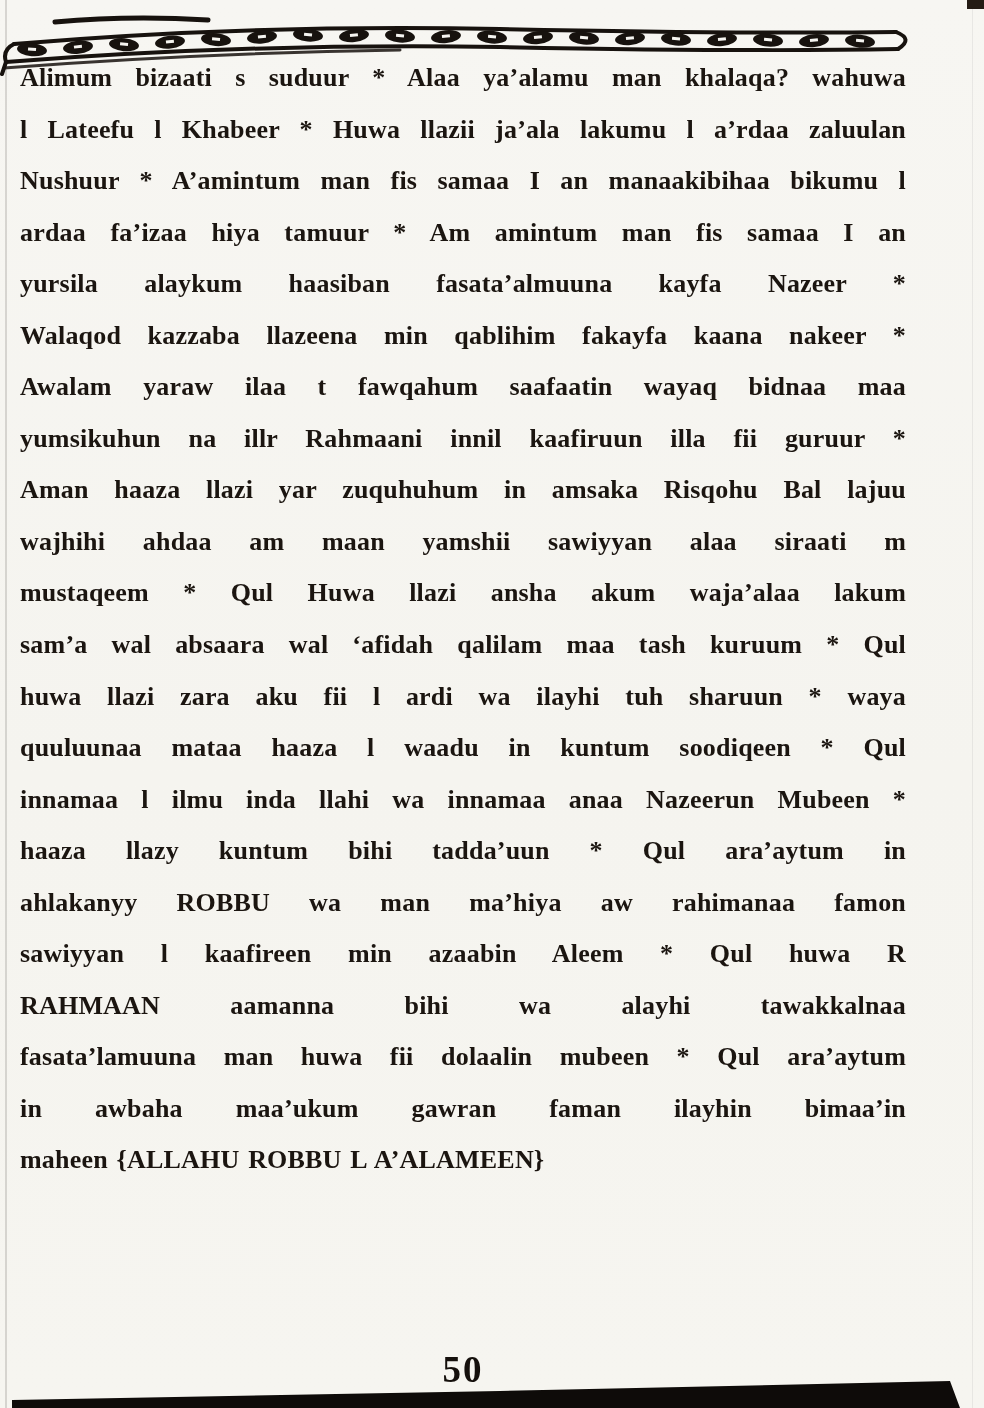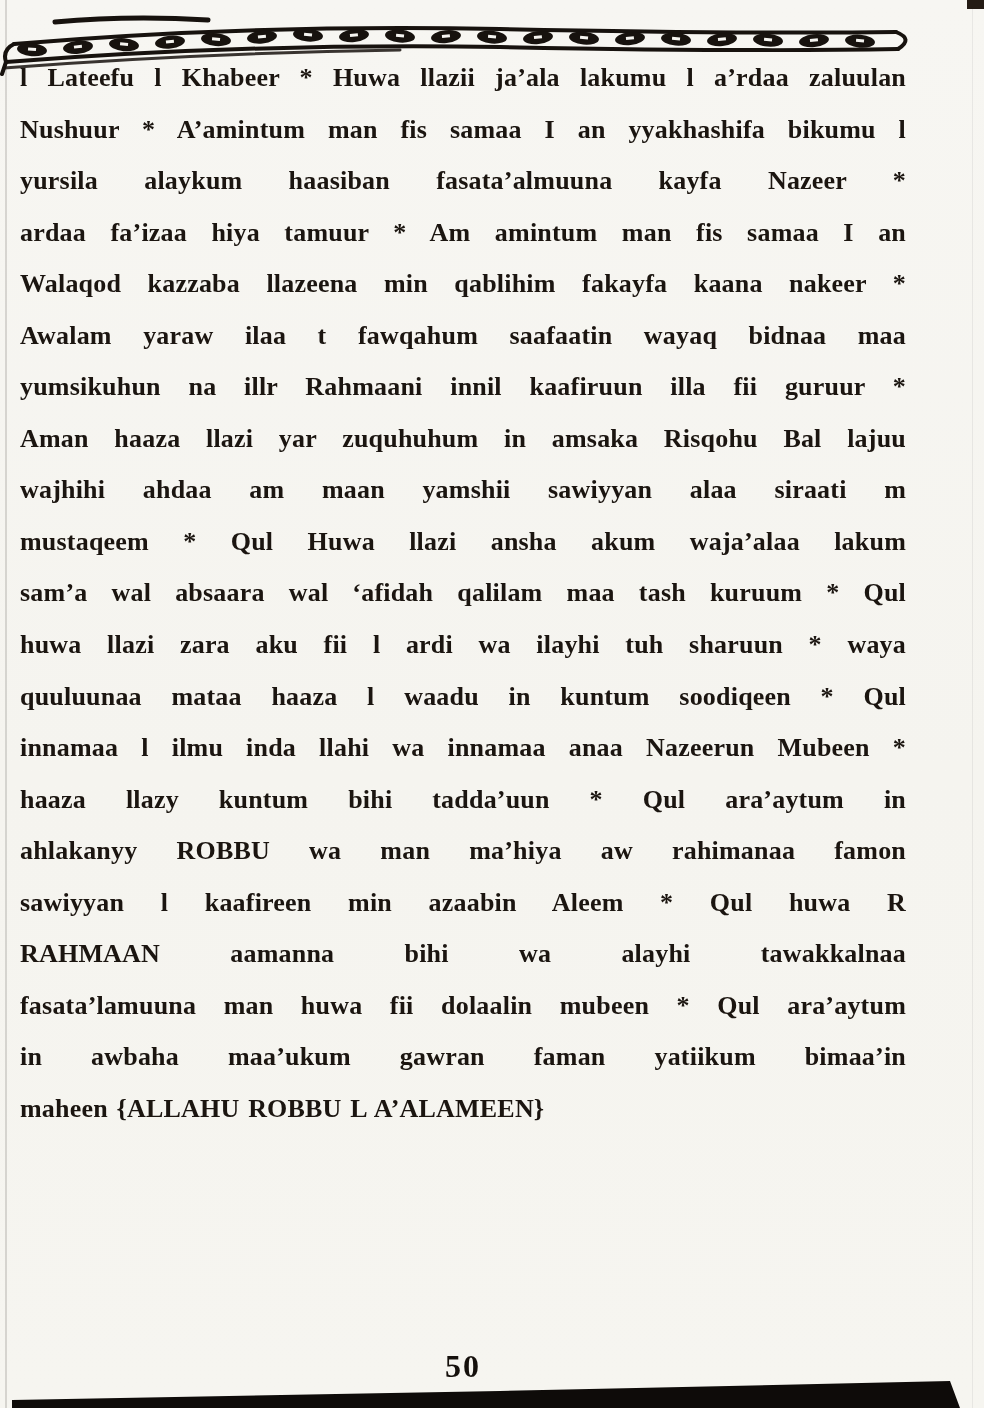--- a/index.html
+++ b/index.html
@@ -62,21 +62,21 @@
     overflow: hidden;
   }
   .line.last {
     text-align-last: left;
   }
   .page-number {
     position: absolute;
     left: 20px; top: 1348px;
     width: 886px;
     text-align: center;
-    font-size: 32px;
+    font-size: 37px;
     font-weight: 700;
     letter-spacing: 2px;
     color: #15100c;
   }
   .bottom-bar {
     position: absolute;
     left: 0; top: 1378px;
     width: 984px; height: 30px;
   }
 </style>
@@ -172,40 +172,41 @@
           <rect x="810" y="30.653999999999996" width="8" height="3" fill="#f5f4f0"></rect>
         </g>
         <g transform="rotate(5 860 33.16)">
           <ellipse cx="860" cy="33.16" rx="15" ry="6.5"></ellipse>
           <rect x="856" y="31.159999999999997" width="8" height="3" fill="#f5f4f0"></rect>
         </g>
       </g>
   </svg>
 
   <div class="text-block">
+    <div class="line">Alimum bizaati s suduur * Alaa ya’alamu man khalaqa? wahuwa</div>
     <div class="line">l Lateefu l Khabeer * Huwa llazii ja’ala lakumu l a’rdaa zaluulan</div>
-    <div class="line">Nushuur * A’amintum man fis samaa I an yyakhashifa bikumu l</div>
+    <div class="line">Nushuur * A’amintum man fis samaa I an manaakibihaa bikumu l</div>
+    <div class="line">ardaa fa’izaa hiya tamuur * Am amintum man fis samaa I an</div>
     <div class="line">yursila alaykum haasiban fasata’almuuna kayfa Nazeer *</div>
-    <div class="line">ardaa fa’izaa hiya tamuur * Am amintum man fis samaa I an</div>
     <div class="line">Walaqod kazzaba llazeena min qablihim fakayfa kaana nakeer *</div>
     <div class="line">Awalam yaraw ilaa t fawqahum saafaatin wayaq bidnaa maa</div>
     <div class="line">yumsikuhun na illr Rahmaani innil kaafiruun illa fii guruur *</div>
     <div class="line">Aman haaza llazi yar zuquhuhum in amsaka Risqohu Bal lajuu</div>
     <div class="line">wajhihi ahdaa am maan yamshii sawiyyan alaa siraati m</div>
     <div class="line">mustaqeem * Qul Huwa llazi ansha akum waja’alaa lakum</div>
     <div class="line">sam’a wal absaara wal ‘afidah qalilam maa tash kuruum * Qul</div>
     <div class="line">huwa llazi zara aku fii l ardi wa ilayhi tuh sharuun * waya</div>
     <div class="line">quuluunaa mataa haaza l waadu in kuntum soodiqeen * Qul</div>
     <div class="line">innamaa l ilmu inda llahi wa innamaa anaa Nazeerun Mubeen *</div>
     <div class="line">haaza llazy kuntum bihi tadda’uun * Qul ara’aytum in</div>
     <div class="line">ahlakanyy ROBBU wa man ma’hiya aw rahimanaa famon</div>
     <div class="line">sawiyyan l kaafireen min azaabin Aleem * Qul huwa R</div>
     <div class="line">RAHMAAN aamanna bihi wa alayhi tawakkalnaa</div>
     <div class="line">fasata’lamuuna man huwa fii dolaalin mubeen * Qul ara’aytum</div>
-    <div class="line">in awbaha maa’ukum gawran faman yatiikum bimaa’in</div>
+    <div class="line">in awbaha maa’ukum gawran faman ilayhin bimaa’in</div>
     <div class="line last">maheen {ALLAHU ROBBU L A’ALAMEEN}</div>
   </div>
 
   <div class="page-number">50</div>
 
   <svg class="bottom-bar" viewBox="0 0 984 30" xmlns="http://www.w3.org/2000/svg">
     <polygon points="12,22 500,13 950,3 960,30 12,30" fill="#0e0b09"></polygon>
   </svg>
 
 </div>

